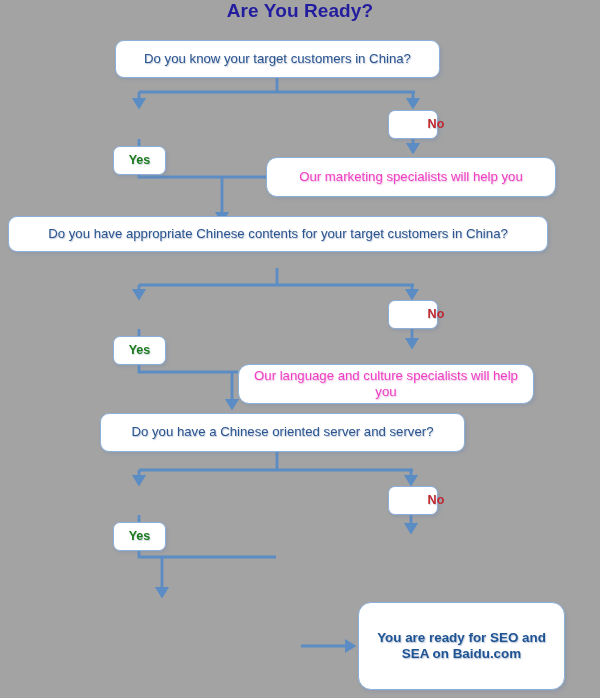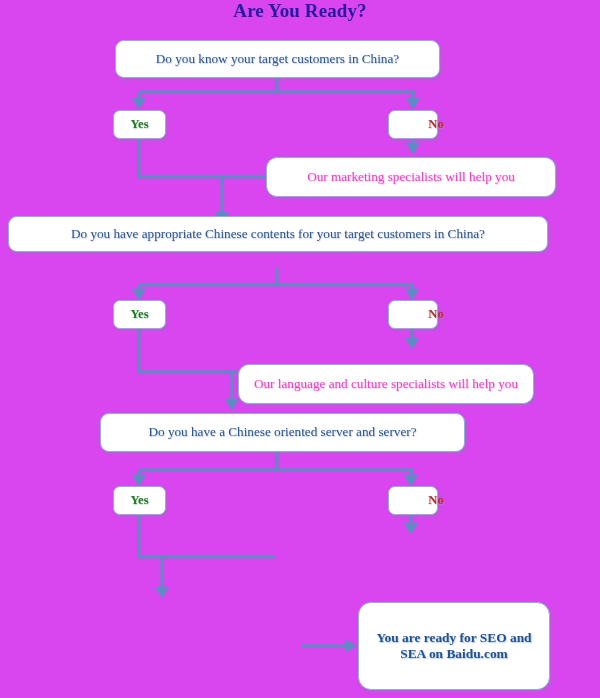--- a/index.html
+++ b/index.html
@@ -4,23 +4,23 @@
 <style>
   html, body {
     margin: 0;
     padding: 0;
     background: #ffffff;
   }
   #canvas {
     position: relative;
     width: 600px;
     height: 698px;
-    background: #d946ef;
+    background: #a3a3a3;
     overflow: hidden;
-    font-family: Liberation Serif, serif;
+    font-family: Liberation Sans, sans-serif;
   }
   #connectors {
     position: absolute;
     left: 0;
     top: 0;
     width: 600px;
     height: 698px;
     pointer-events: none;
   }
   .node {
@@ -42,21 +42,21 @@
     font-weight: 400;
     padding: 12px 12px;
     text-shadow: 0.7px 1px 1.2px rgba(150,165,190,0.65);
   }
   .node.yesno {
     font-size: 12.6px;
     font-weight: bold;
     border-radius: 7px;
     text-shadow: 0.7px 1px 1.2px rgba(150,165,190,0.55);
   }
-  .node.yesno.yes { color: #1d7b1d; }
+  .node.yesno.yes { color: #1d7b1d; margin-top: 36px; }
   .node.yesno.no  { color: #c0282d; padding-left: 46px; }
   .node.help {
     color: #ef3fc4;
     font-size: 13.2px;
     padding: 19px 10px;
     border-radius: 11px;
     text-shadow: 0.7px 1px 1.4px rgba(230,170,215,0.85);
   }
   .node.result {
     color: #1f5494;
@@ -166,17 +166,17 @@
   <div class="node yesno yes" style="left:113px; top:486px; width:53px; height:29px;">
     <span>Yes</span>
   </div>
 
   <div class="node yesno no" style="left:388px; top:486px; width:50px; height:29px;">
     <span>No</span>
   </div>
 
 
 
-  <div class="node result" style="left:358px; top:602px; width:192px; height:88px;">
+  <div class="node result" style="left:358px; top:602px; width:207px; height:88px;">
     <span>You are ready for SEO and SEA on Baidu.com</span>
   </div>
 
 </div>
 
 </body></html>

